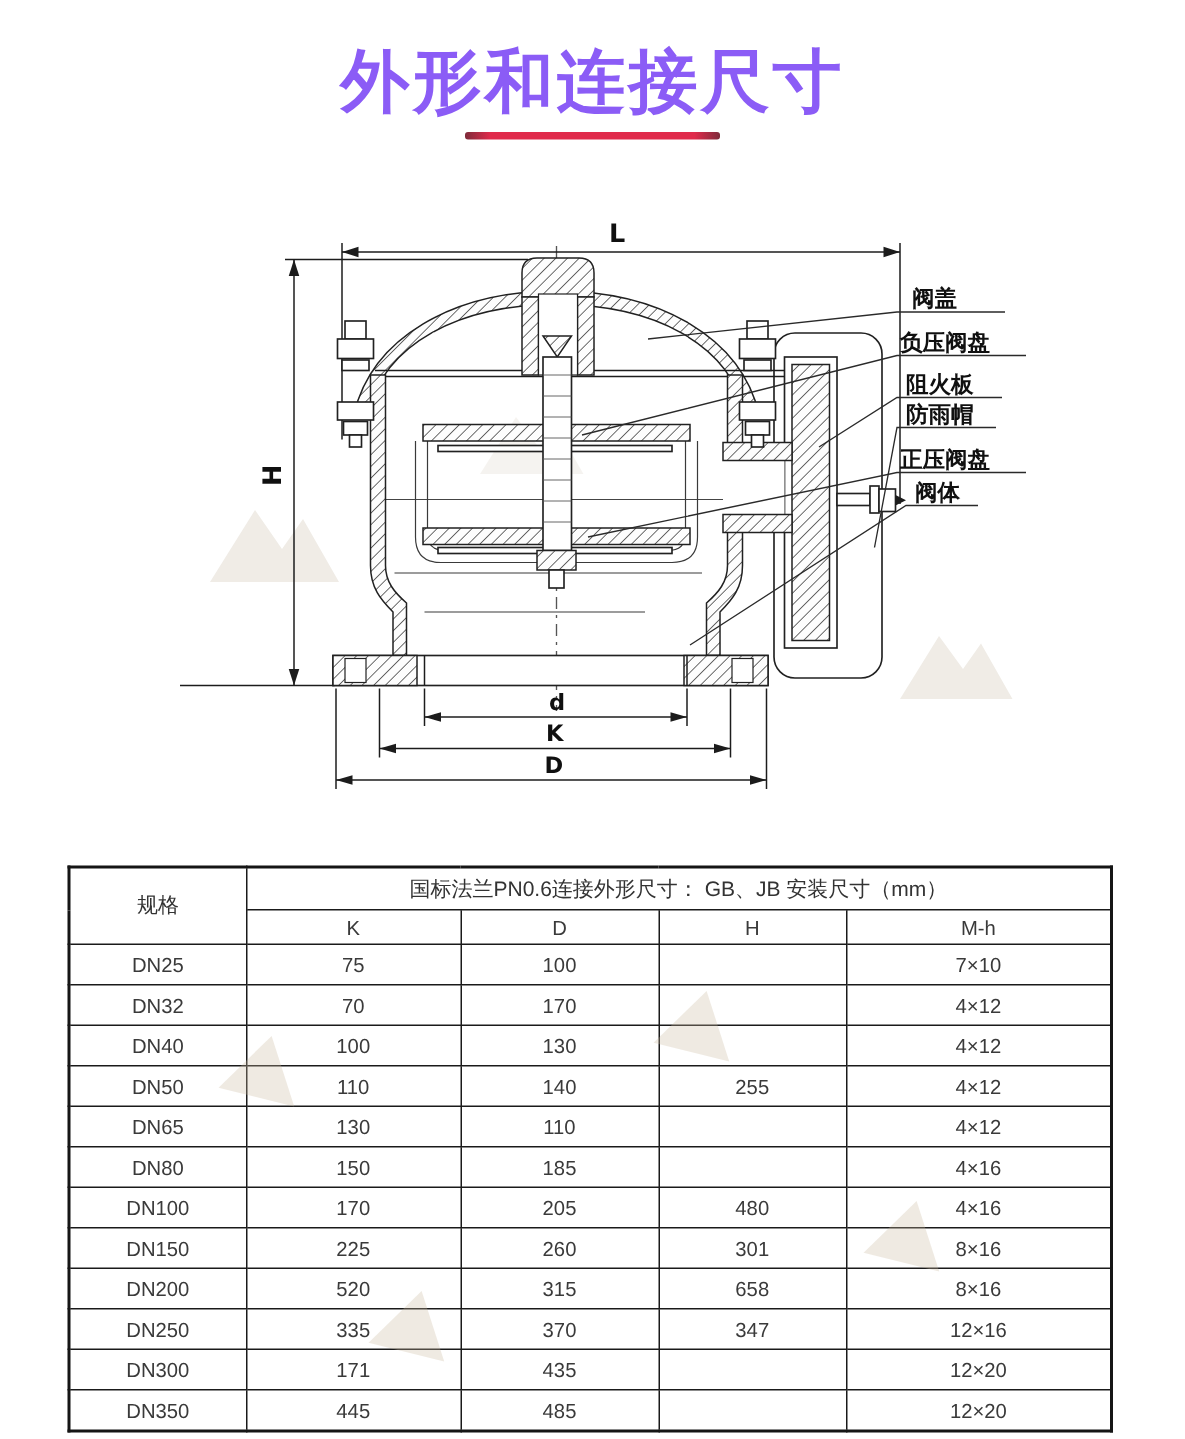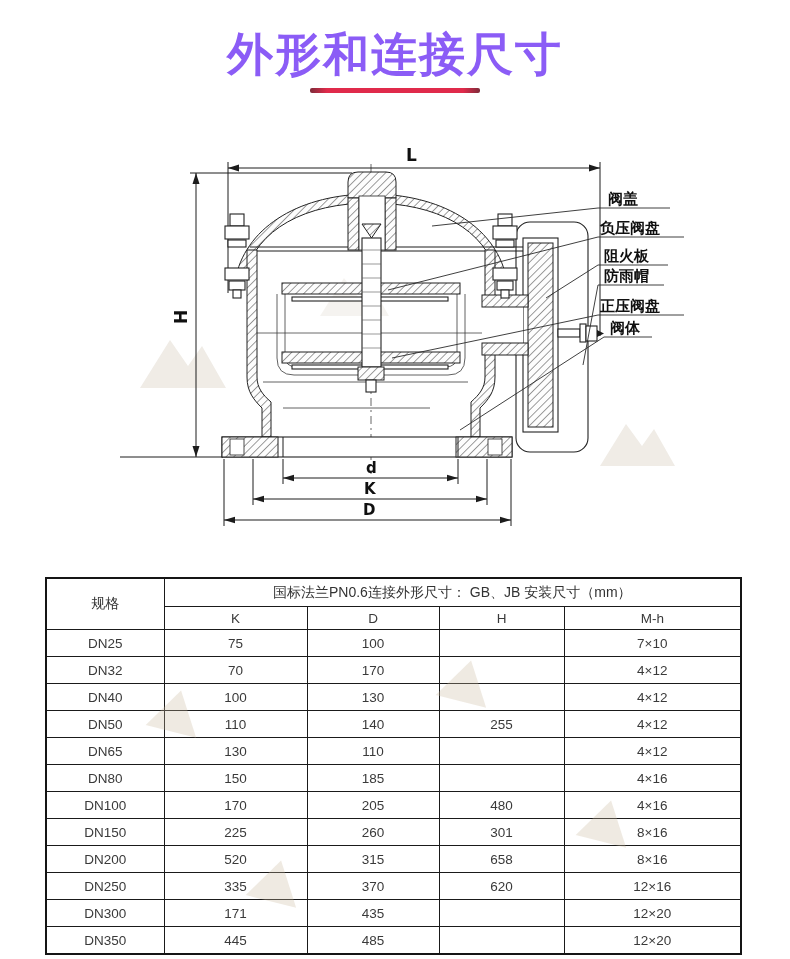--- a/index.html
+++ b/index.html
@@ -298,21 +298,21 @@
         <td>DN200</td>
         <td>520</td>
         <td>315</td>
         <td>658</td>
         <td>8×16</td>
       </tr>
   <tr>
         <td>DN250</td>
         <td>335</td>
         <td>370</td>
-        <td>620</td>
+        <td>347</td>
         <td>12×16</td>
       </tr>
   <tr>
         <td>DN300</td>
         <td>171</td>
         <td>435</td>
         <td></td>
         <td>12×20</td>
       </tr>
   <tr>

